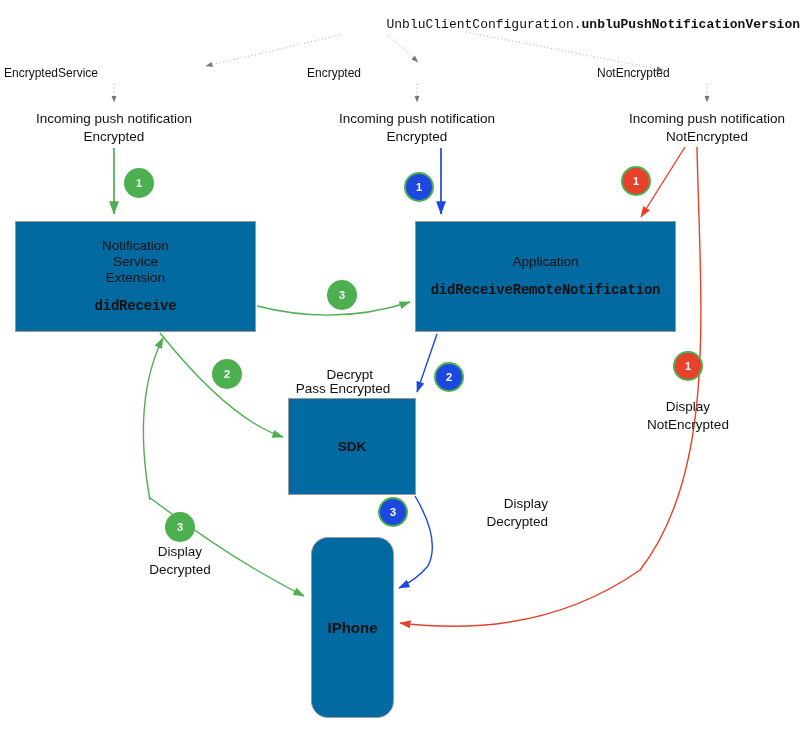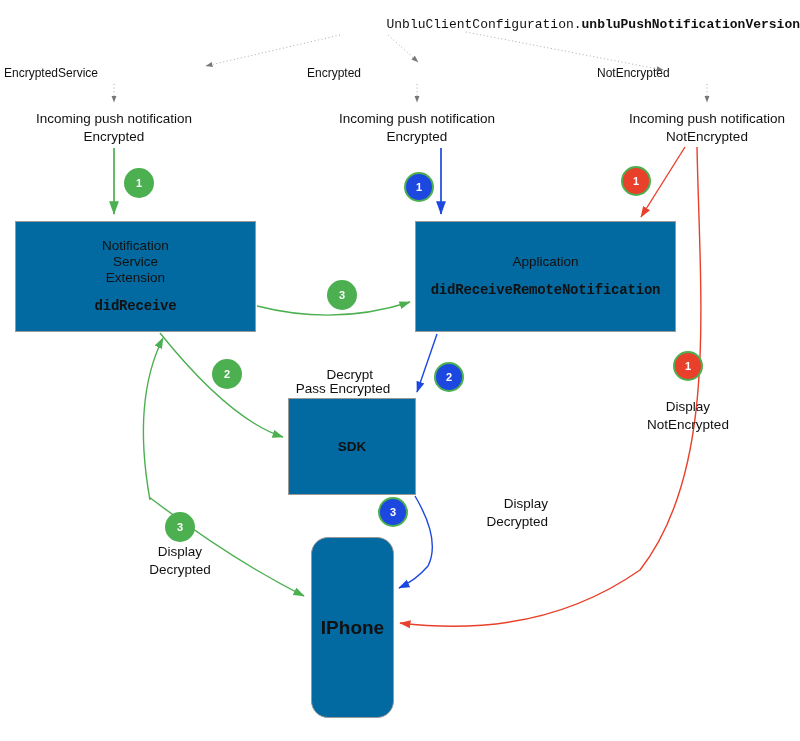--- a/index.html
+++ b/index.html
@@ -49,21 +49,21 @@
     letter-spacing: -0.2px;
   }
   .node .gap { height: 12px; }
   #node-nse { left: 15px; top: 221px; width: 241px; height: 111px; }
   #node-app { left: 415px; top: 221px; width: 261px; height: 111px; }
   #node-sdk { left: 288px; top: 398px; width: 128px; height: 97px; }
   #node-iphone {
     left: 311px; top: 537px; width: 83px; height: 181px;
     border-radius: 17px;
   }
-  #node-iphone .sans { font-size: 19px; }
+  #node-iphone .sans { font-size: 15px; }
 
   .txt {
     position: absolute;
     color: #111111;
     font-family: "Liberation Sans", sans-serif;
     font-size: 13.5px;
     line-height: 18px;
     text-align: center;
     white-space: pre-line;
   }

